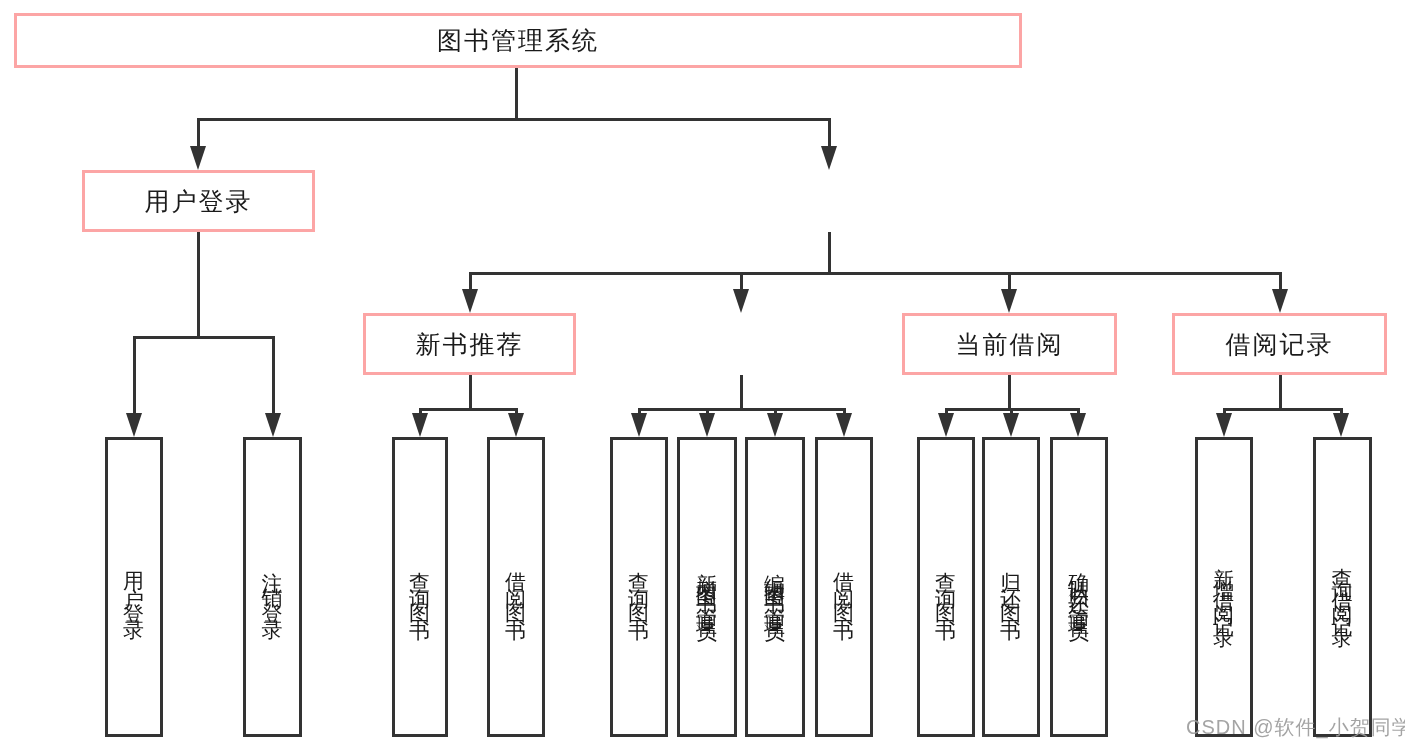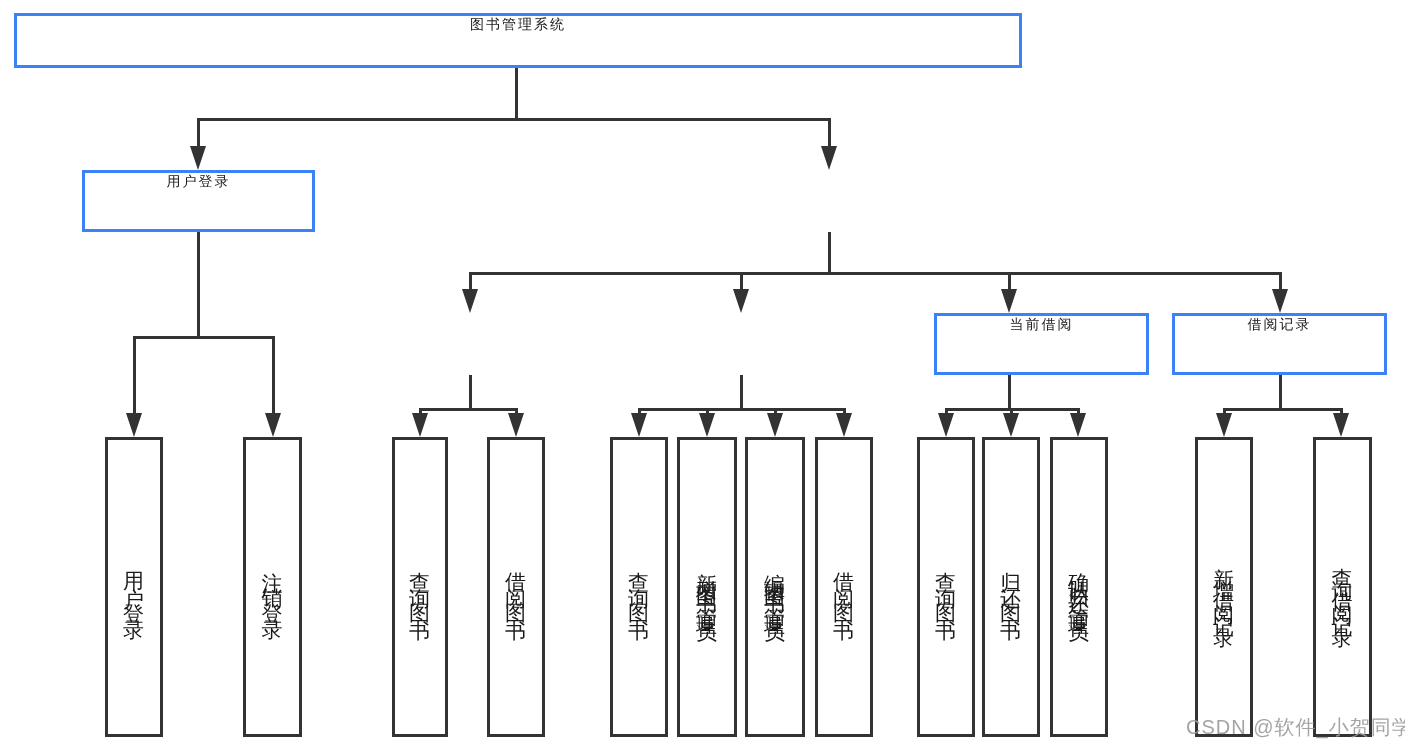--- a/index.html
+++ b/index.html
@@ -1,25 +1,25 @@
 <!DOCTYPE html>
 <html><head>
 <meta charset="utf-8">
 <style>
   html,body{margin:0;padding:0;background:#ffffff;}
   body{width:1405px;height:747px;overflow:hidden;font-family:"Liberation Sans",sans-serif;}
   .canvas{position:relative;width:1405px;height:747px;background:#fff;}
   .box{
     position:absolute;
-    border:3px solid #3b82f6;
+    border:3px solid #fca5a5;
     background:#ffffff;
-    display:flex;justify-content:center;
+    display:flex;align-items:center;justify-content:center;
     color:#1a1a1a;
     box-sizing:border-box;
-    font-size:14px;
+    font-size:25px;
     letter-spacing:2px;
   }
   .leaf{
     position:absolute;
     top:437px;height:300px;
     border:3px solid #333333;
     background:#ffffff;
     display:flex;align-items:center;justify-content:center;
     color:#1a1a1a;
     box-sizing:border-box;
@@ -83,21 +83,24 @@
   <div class="hline" style="left:469px;top:272px;width:813px;"></div>
   <div class="vline" style="left:469px;top:272px;height:20px;"></div>
   <div class="arrow" style="left:462px;top:289px;"></div>
   <div class="vline" style="left:740px;top:272px;height:20px;"></div>
   <div class="arrow" style="left:733px;top:289px;"></div>
   <div class="vline" style="left:1008px;top:272px;height:20px;"></div>
   <div class="arrow" style="left:1001px;top:289px;"></div>
   <div class="vline" style="left:1279px;top:272px;height:20px;"></div>
   <div class="arrow" style="left:1272px;top:289px;"></div>
 
-  <div class="box" style="left:902px;top:313px;width:215px;height:62px;margin-left:32px;">
+  <div class="box" style="left:363px;top:313px;width:213px;height:62px;">
+    <span>新书推荐</span>
+  </div>
+  <div class="box" style="left:902px;top:313px;width:215px;height:62px;">
     <span>当前借阅</span>
   </div>
   <div class="box" style="left:1172px;top:313px;width:215px;height:62px;font-family:Liberation Mono, monospace;">
     <span>借阅记录</span>
   </div>
 
   <div class="vline" style="left:469px;top:375px;height:33px;"></div>
   <div class="hline" style="left:419px;top:408px;width:99px;"></div>
   <div class="vline" style="left:419px;top:408px;height:8px;"></div>
   <div class="arrow" style="left:412px;top:413px;"></div>

